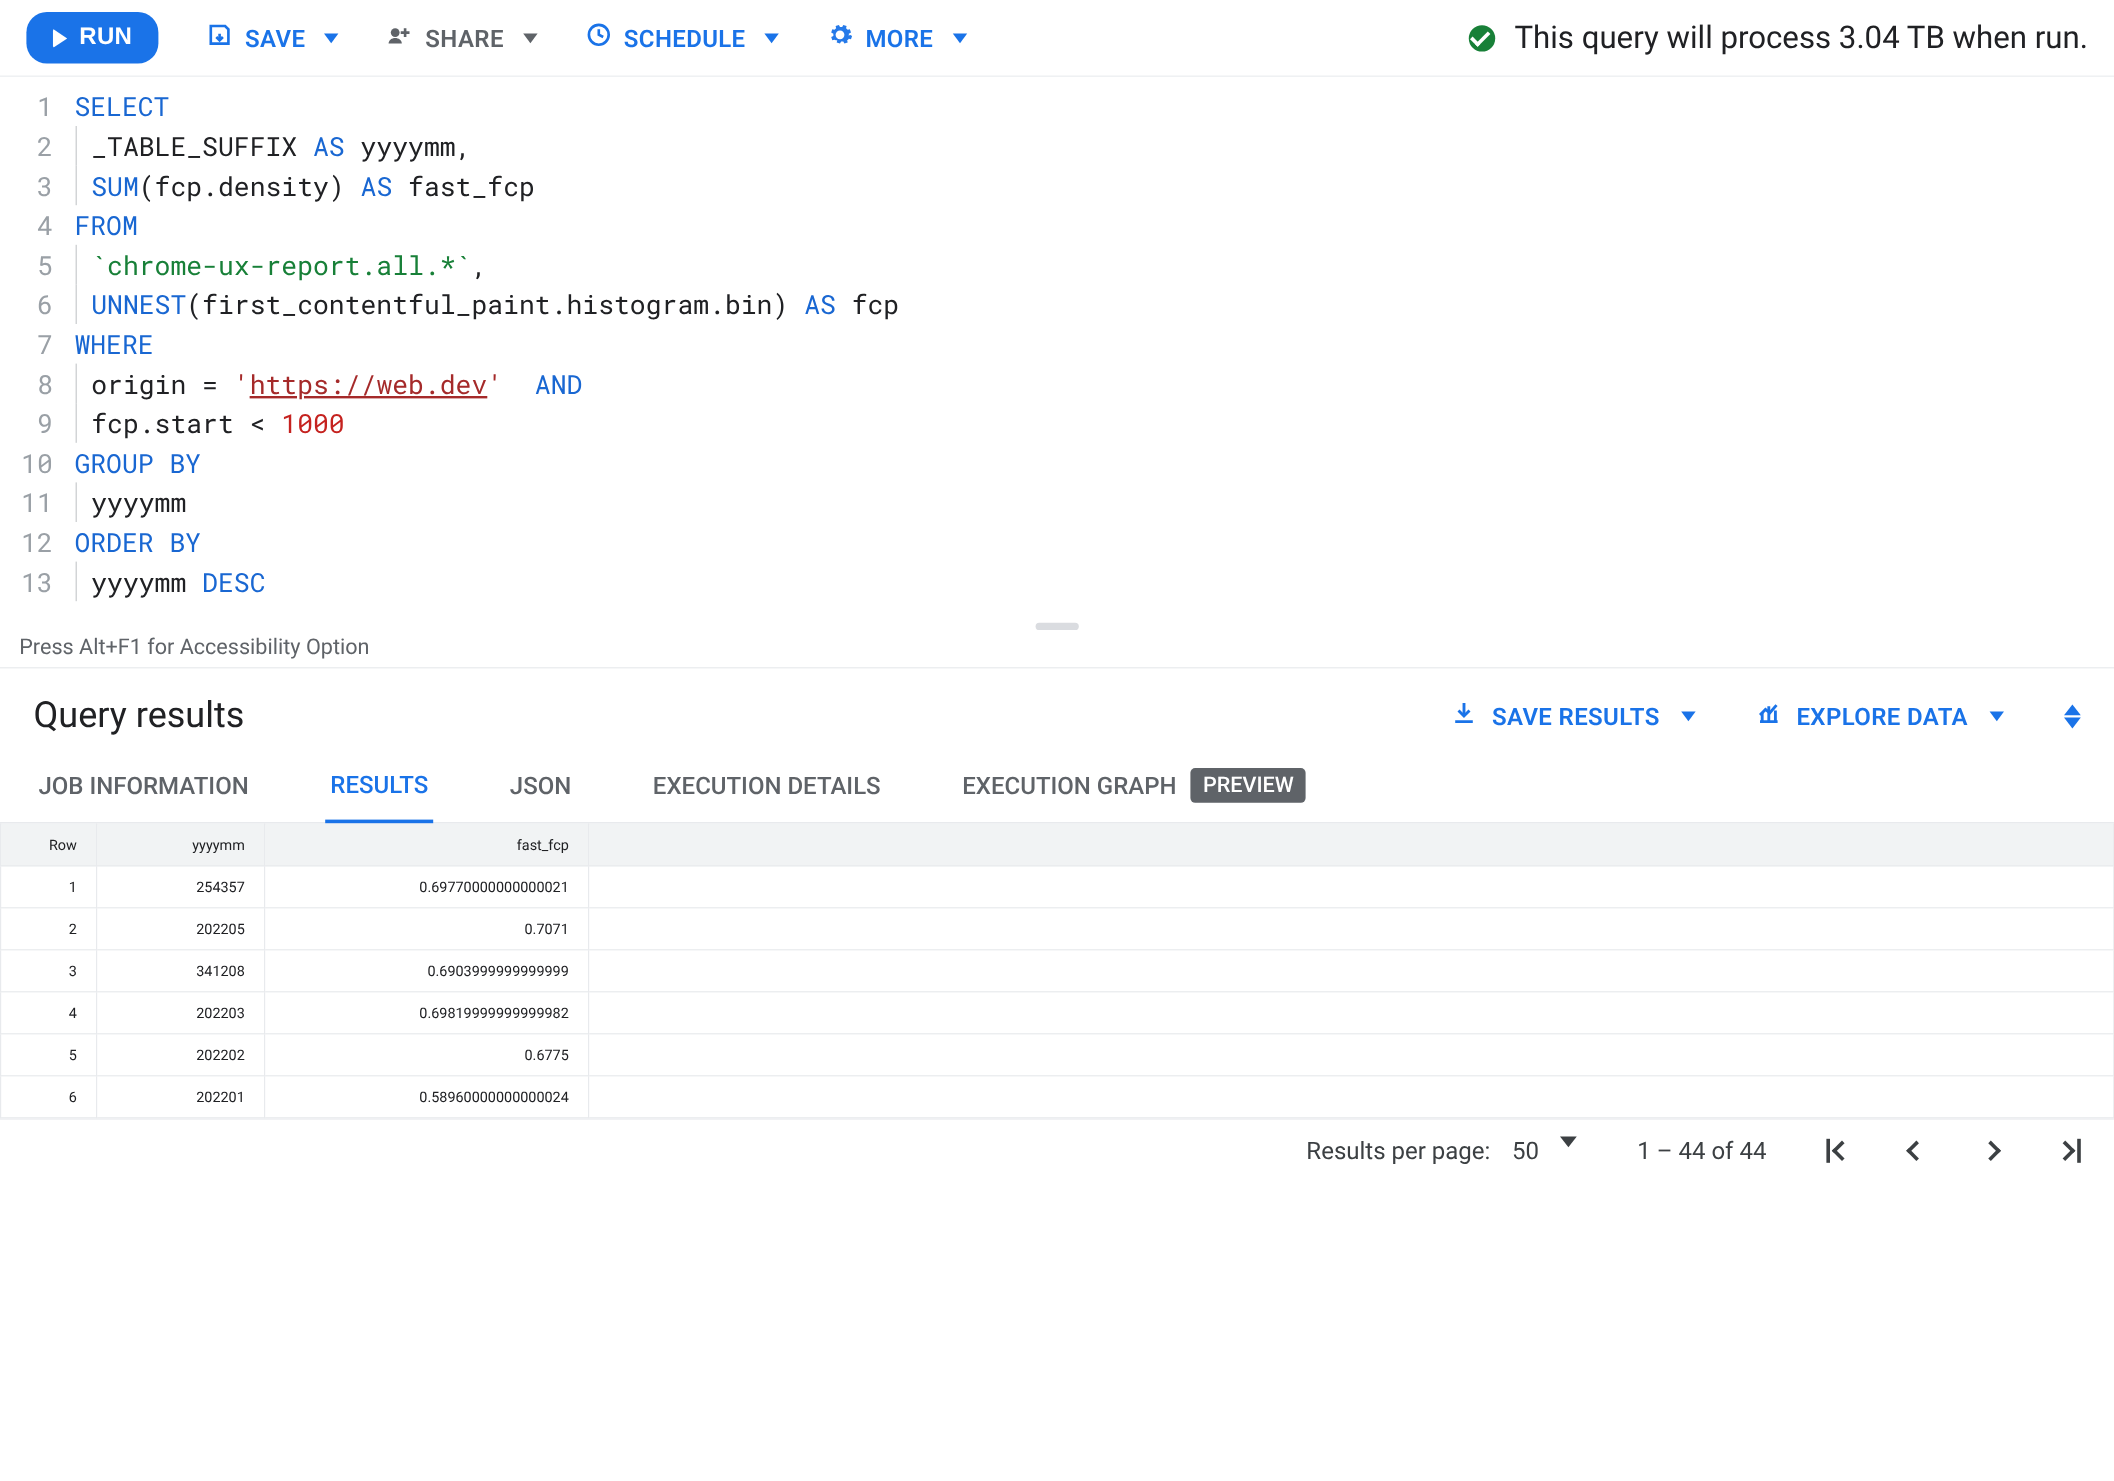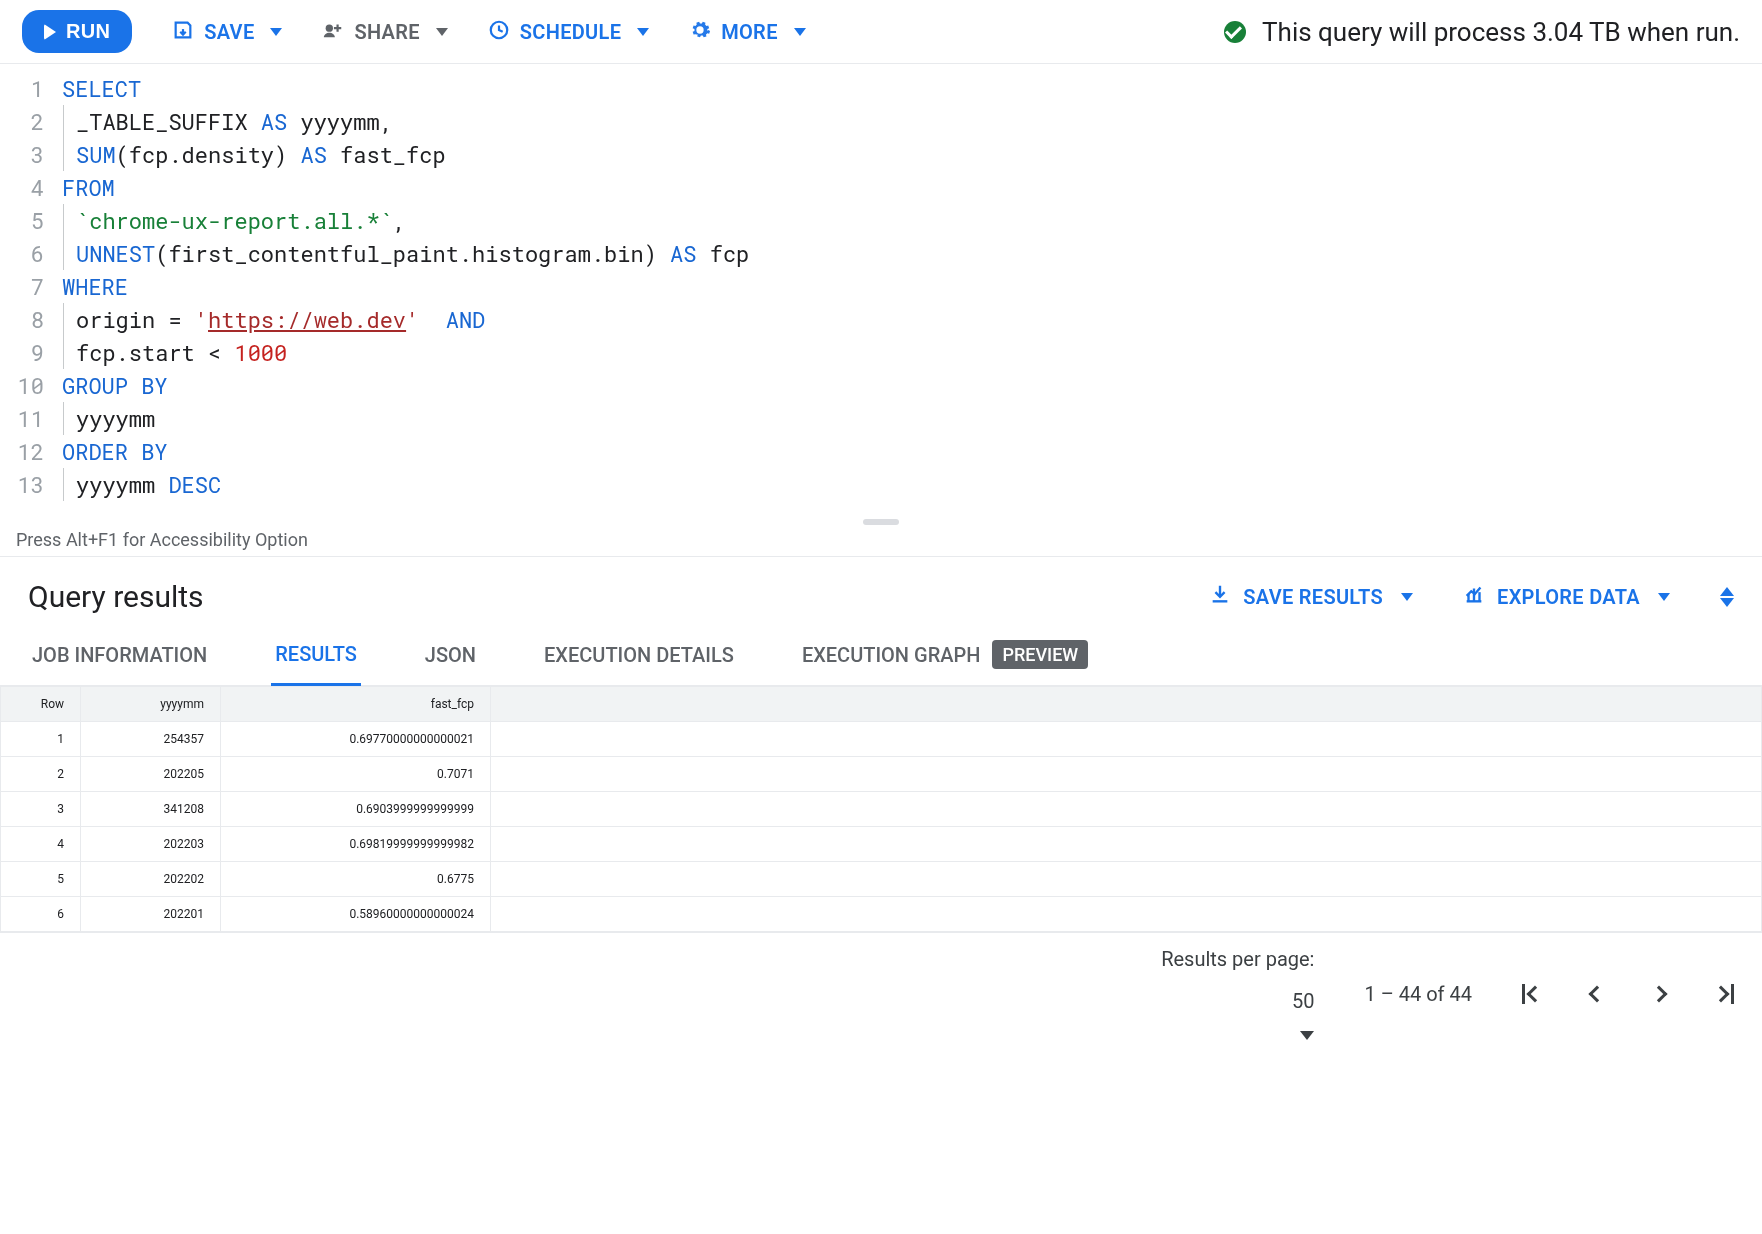--- a/index.html
+++ b/index.html
@@ -197,21 +197,21 @@
   table.data th:nth-child(2),table.data td:nth-child(2){text-align:right;width:140px;}
   table.data th:nth-child(3),table.data td:nth-child(3){text-align:right;width:270px;}
   table.data th:nth-child(4),table.data td:nth-child(4){border-left:1px solid var(--grey-border2);}
   .table-scroll{max-height:310px;overflow:auto;border-bottom:1px solid var(--grey-border2);}
 
   
   .pager{
     display:flex;align-items:center;justify-content:flex-end;
     gap:50px;padding:14px 28px;color:#3c4043;font-size:20px;
   }
-  .pager .per{display:flex;align-items:flex-end;gap:18px;flex-direction:column;}
+  .pager .per{display:flex;align-items:flex-start;gap:18px;}
   .pager .per .caret{width:0;height:0;border-left:7px solid transparent;border-right:7px solid transparent;border-top:9px solid #3c4043;}
   .pager .nav{display:flex;align-items:center;gap:50px;color:#3c4043;}
   .pager .nav span{cursor:pointer;display:inline-flex;align-items:center;}
   .chev{display:inline-block;width:12px;height:12px;border-right:3px solid currentColor;border-bottom:3px solid currentColor;}
   .chev.left{transform:rotate(135deg);}
   .chev.right{transform:rotate(-45deg);}
   .barv{display:inline-block;width:3px;height:20px;background:currentColor;}
   .first{display:inline-flex;align-items:center;gap:4px;}
 </style>
 </head>

